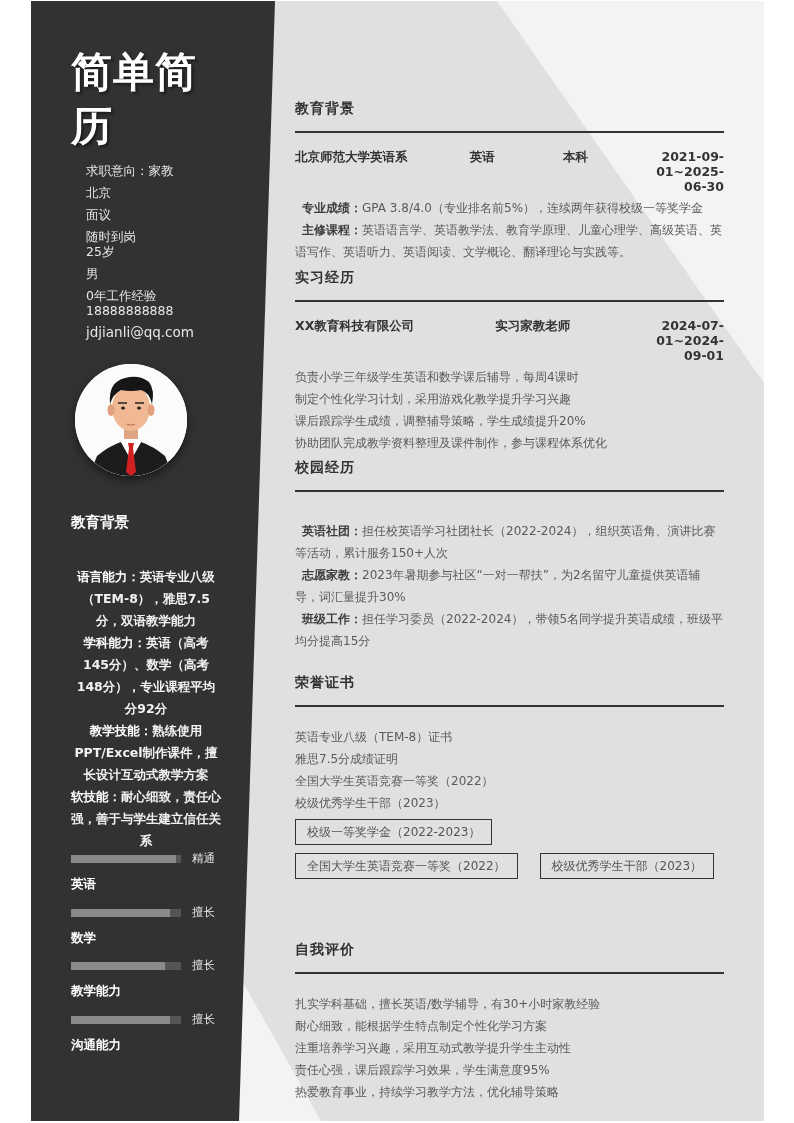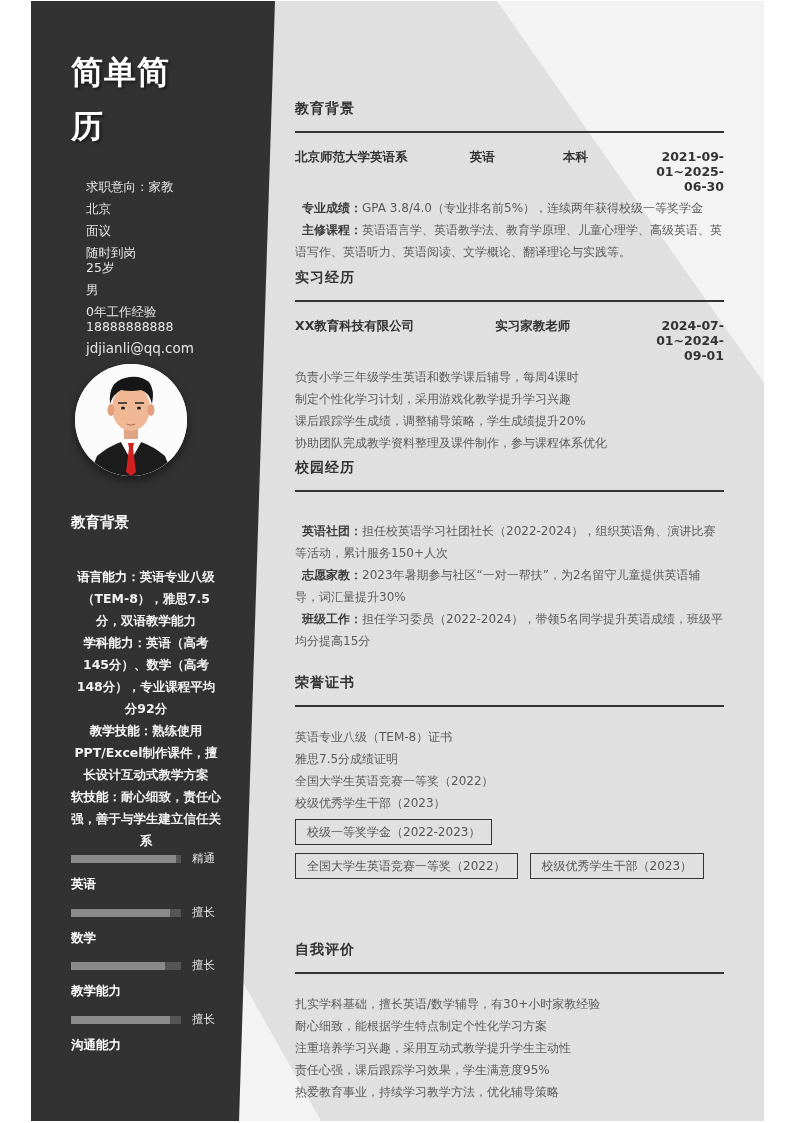--- a/index.html
+++ b/index.html
@@ -23,24 +23,24 @@
     .sidebar-bg {
       position: absolute; left: 0; top: 0; width: 733px; height: 1120px;
       background: #323232;
       clip-path: polygon(0 0, 244px 0, 208px 1120px, 0 1120px);
     }
 
     
     .sidebar { position: absolute; left: 0; top: 0; width: 245px; height: 1120px; color: #ffffff; }
     .name-title {
       position: absolute; left: 40px; top: 44px; width: 130px;
-      font-size: 32px; line-height: 54px; font-weight: bold; color: #ffffff;
+      font-size: 41px; line-height: 54px; font-weight: bold; color: #ffffff;
       text-shadow: 2px 2px 3px rgba(0,0,0,0.5); letter-spacing: 1px;
     }
-    .info-list { position: absolute; left: 55px; top: 178px; font-size: 12.5px; color: #e6e6e6; }
+    .info-list { position: absolute; left: 55px; top: 162px; font-size: 12.5px; color: #e6e6e6; }
     .info-list .item { line-height: 15px; }
     .info-list .gap { margin-top: 7px; }
     .avatar {
       position: absolute; left: 44px; top: 363px; width: 112px; height: 112px; border-radius: 50%;
       background: #fafafa; overflow: hidden; box-shadow: 0 4px 10px rgba(0,0,0,0.5);
     }
     .skills-title { position: absolute; left: 40px; top: 512px; font-size: 14.5px; font-weight: bold; color: #fff; }
     .skills-text { position: absolute; left: 40px; top: 565px; width: 150px; font-size: 12.5px; line-height: 22px; font-weight: bold; color: #f2f2f2; text-align: center; }
     .skills-text .lbl { color: #ffffff; }
     .bars { position: absolute; left: 40px; top: 852px; width: 150px; }
@@ -51,21 +51,21 @@
     .bar-name { position: absolute; left: 0; top: 23px; font-size: 12.5px; font-weight: bold; color: #fff; }
 
     
     .main { position: absolute; left: 264px; top: 0; width: 430px; color: #555; }
     .section { position: absolute; left: 0; width: 429px; }
     .sec-title { font-size: 14px; font-weight: bold; color: #333; letter-spacing: 1px; margin-top: 36px; }
     .sec-rule { height: 2px; background: #333333; margin-top: 13px; }
     .row-head { display: flex; font-size: 12.5px; font-weight: bold; color: #333; margin-top: 16px; gap: 43px; }
     .body-text { font-size: 12px; line-height: 22px; color: #5a5a5a; }
     .body-text b { color: #3c3c3c; margin-left: 7px; }
-    .tags { display: flex; flex-wrap: wrap; gap: 8px 12px; margin-top: 5px; }
+    .tags { display: flex; flex-wrap: wrap; gap: 8px 22px; margin-top: 5px; }
     .tag { border: 1px solid #333; padding: 3px 11px; font-size: 12px; color: #555; line-height: 18px; }
   </style>
 </head>
 <body>
 
 <div class="page">
   <div class="bg-tri-top"></div>
   <div class="bg-tri-bottom"></div>
   <div class="sidebar-bg"></div>
 

